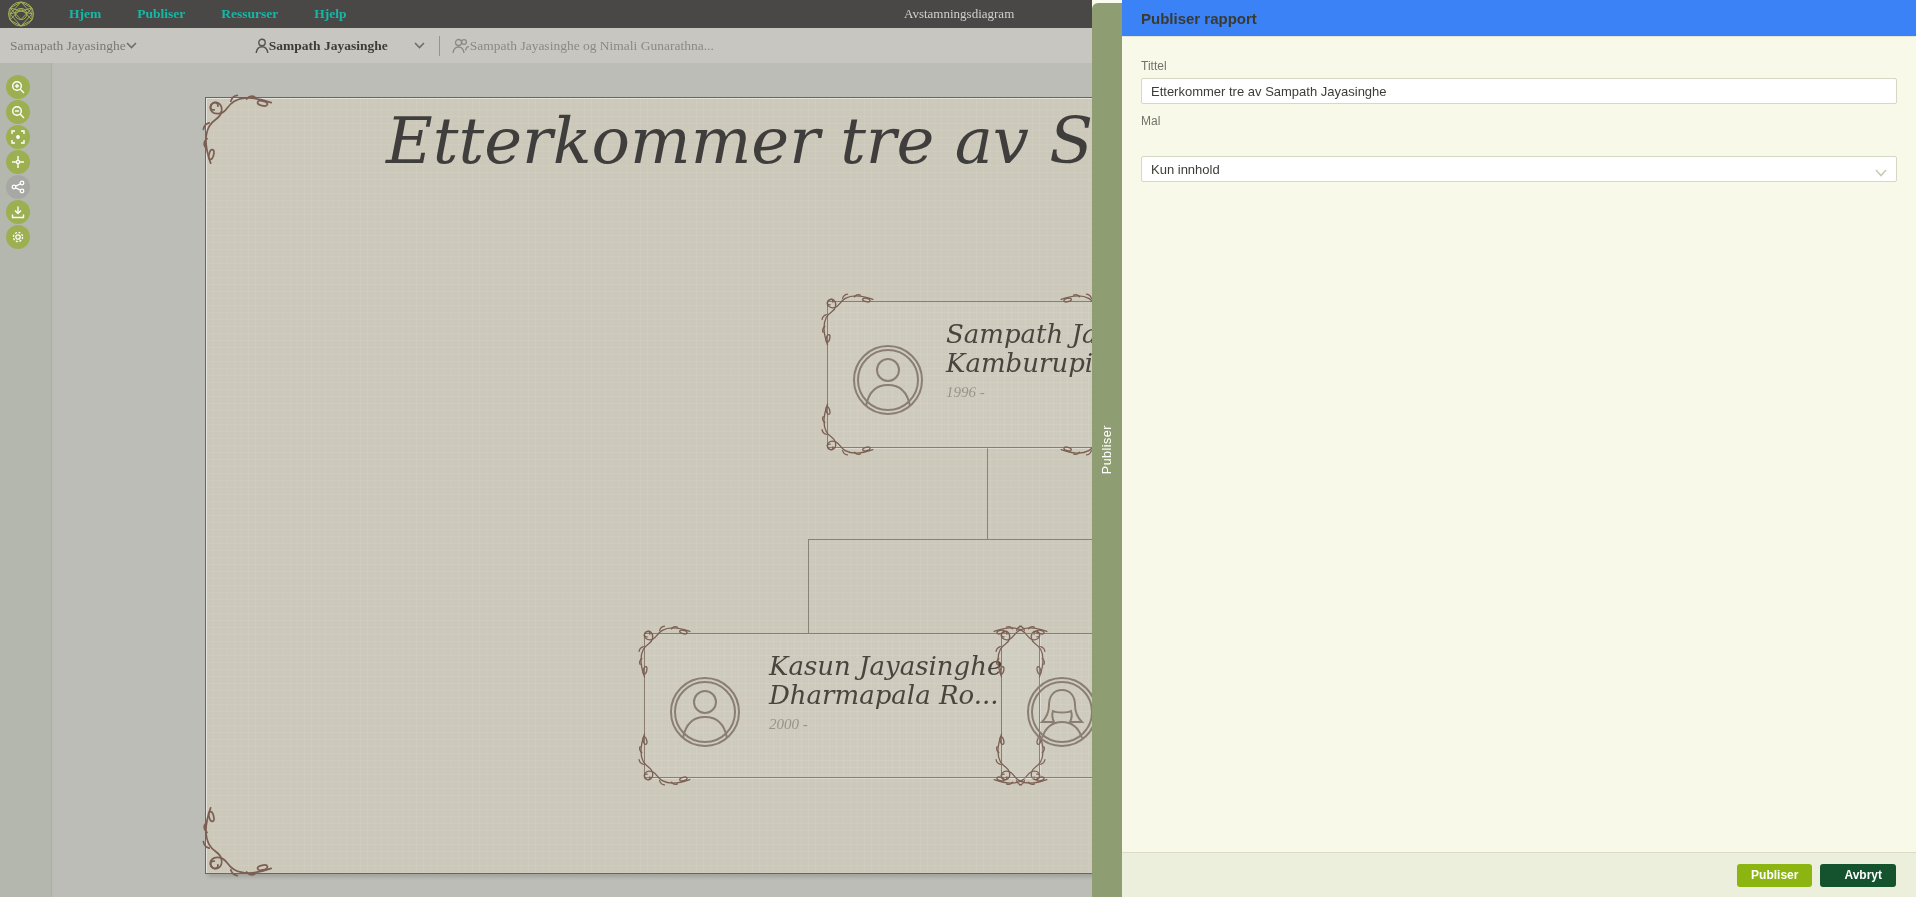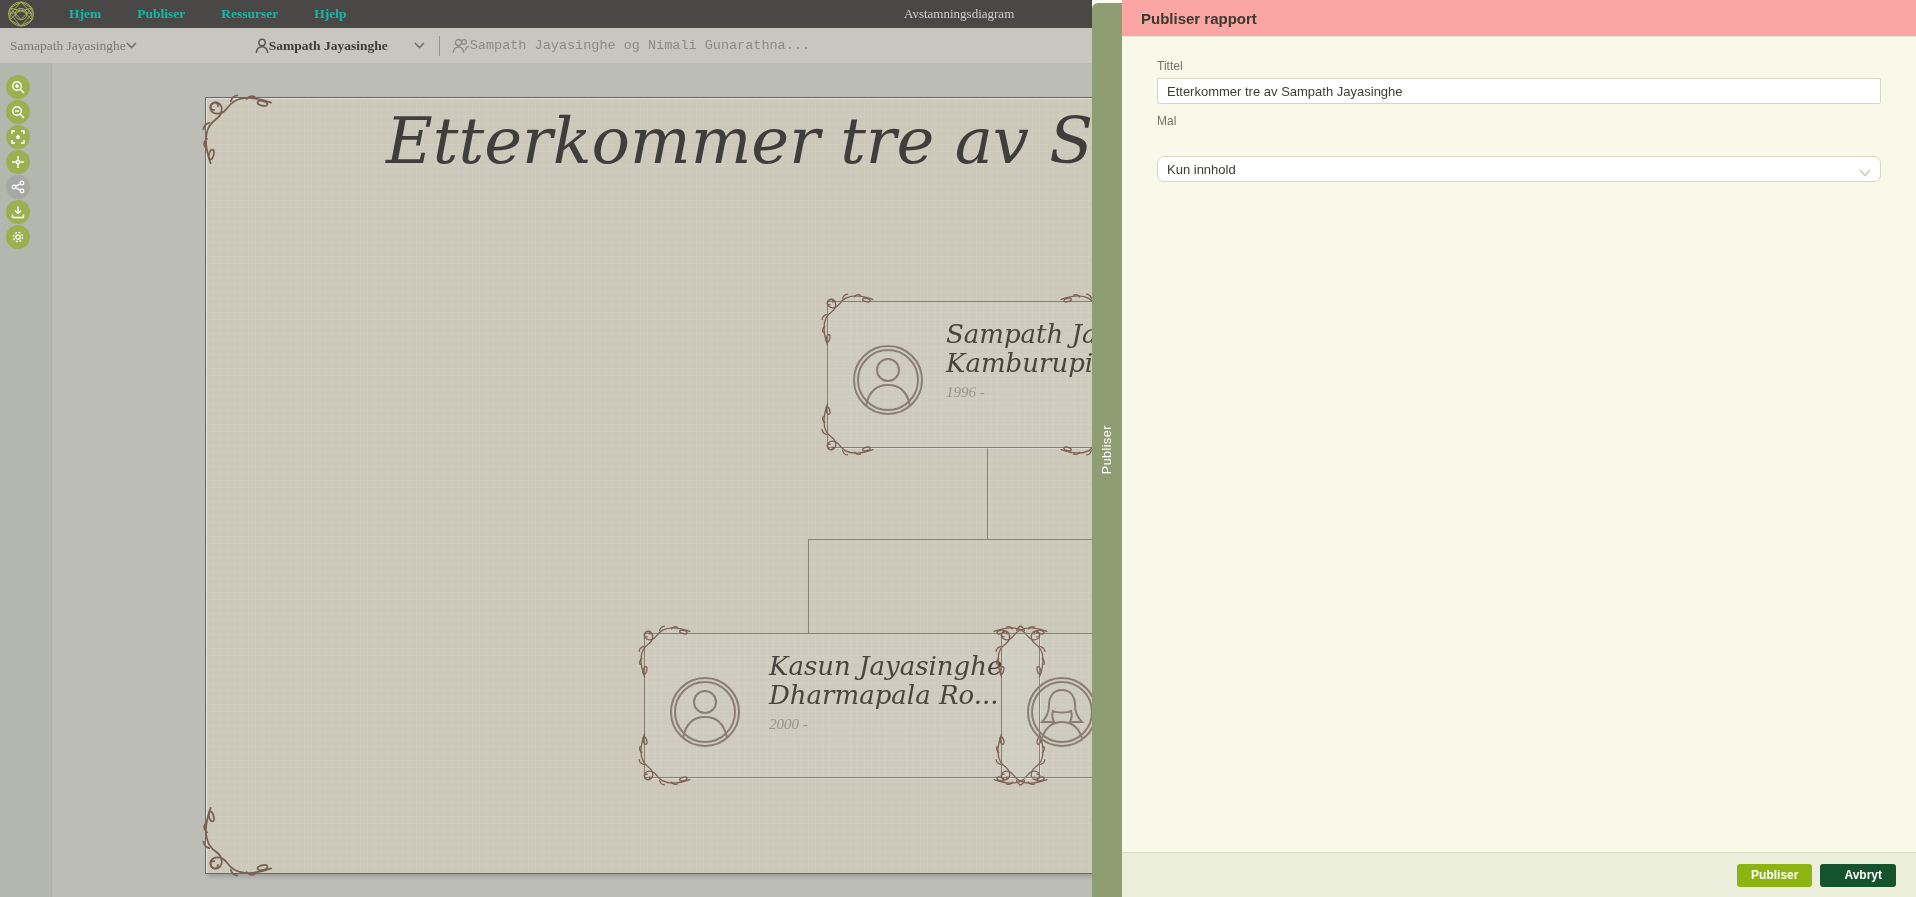--- a/index.html
+++ b/index.html
@@ -18,21 +18,21 @@
   .topbar-center { position:absolute; left:904px; top:0; height:28px; display:flex; align-items:center;
             font-family:"Liberation Serif",serif; font-size:13px; color:#cfcfcc; }
 
   .toolbar { position:absolute; left:0; top:28px; width:100%; height:35px; background:#c7c6c0;
             display:flex; align-items:center; font-family:"Liberation Serif",serif; font-size:13.5px; }
   .tb-item { display:flex; align-items:center; cursor:pointer; }
   .tree-dd { margin-left:10px; color:#7b7a72; }
   .person-dd { margin-left:118px; color:#3b3b37; font-weight:bold; }
   .person-dd .chev { margin-left:26px; }
   .tb-divider { width:1px; height:20px; background:#96958e; margin:0 12px 0 14px; }
-  .family-sel { color:#8b8a83;font-family:Liberation Mono, monospace; }
+  .family-sel { color:#8b8a83; }
   .chev svg, .tb-ico svg { display:block; }
 
   
   .workspace { position:absolute; left:0; top:63px; width:100%; height:834px; }
   .tool-sidebar { position:absolute; left:0; top:0; width:52px; height:100%;
             background:#b3b7ae; border-right:1px solid #a9ada4; }
   .tool-btn { position:absolute; left:6px; width:24px; height:24px; border-radius:50%;
             background:#9cb052; border:none; display:flex; align-items:center; justify-content:center;
             cursor:pointer; padding:0; }
   .tool-btn.disabled { background:#a7a8a3; cursor:default; }
@@ -74,28 +74,28 @@
 
   
   .strip-col { position:absolute; left:1092px; top:0; width:30px; height:897px; background:#fbfcf0; }
   .publish-strip { position:absolute; left:0; top:3px; width:30px; height:894px; background:#8f9d73;
             border-radius:6px 0 0 0; display:flex; align-items:center; justify-content:center; cursor:pointer; }
   .publish-strip span { writing-mode:vertical-rl; transform:rotate(180deg); color:#ffffff;
             font-size:12.5px; letter-spacing:.5px; }
 
   
   .panel { position:absolute; left:1122px; top:0; width:794px; height:897px; background:#f8f9e9; }
-  .panel-header { height:37px; background:#fca5a5; border-bottom:1px solid #e4e6d3;
+  .panel-header { height:37px; background:#3b82f6; border-bottom:1px solid #e4e6d3;
             display:flex; align-items:center; padding:0 19px; font-size:15px; font-weight:bold; color:#3a3a30; }
-  .panel-body { padding:12px 35px; }
+  .panel-body { padding:12px 19px; }
   .field-label { font-size:12px; color:#72726a; margin:10px 0 5px; }
   .text-input { width:100%; height:26px; background:#ffffff; border:1px solid #d5d8c3; border-radius:2px;
             font-size:13px; color:#3d3d36; padding:0 9px; font-family:"Liberation Sans",sans-serif; }
   .select-box { position:relative; width:100%; height:26px; background:#ffffff; border:1px solid #d5d8c3;
-            border-radius:7px; display:flex; align-items:center; padding:0 9px; font-size:13px;
+            border-radius:2px; display:flex; align-items:center; padding:0 9px; font-size:13px;
             color:#3d3d36; cursor:pointer;margin-top:28px; }
   .select-box .sel-chev { position:absolute; right:9px; top:8px; }
   .panel-footer { position:absolute; left:0; bottom:0; width:100%; height:45px; background:#ecefdb;
             border-top:1px solid #dadcc5; display:flex; align-items:center; justify-content:flex-end;
             gap:8px; padding:0 20px; }
   .btn { height:23px; padding:0 14px; border:none; border-radius:3px; color:#fff; font-weight:bold;
             font-size:12px; cursor:pointer; font-family:"Liberation Sans",sans-serif; }
   .btn-publish { background:#8cb511; }
   .btn-cancel { background:#14532d;padding-left:24px; }
 </style>

